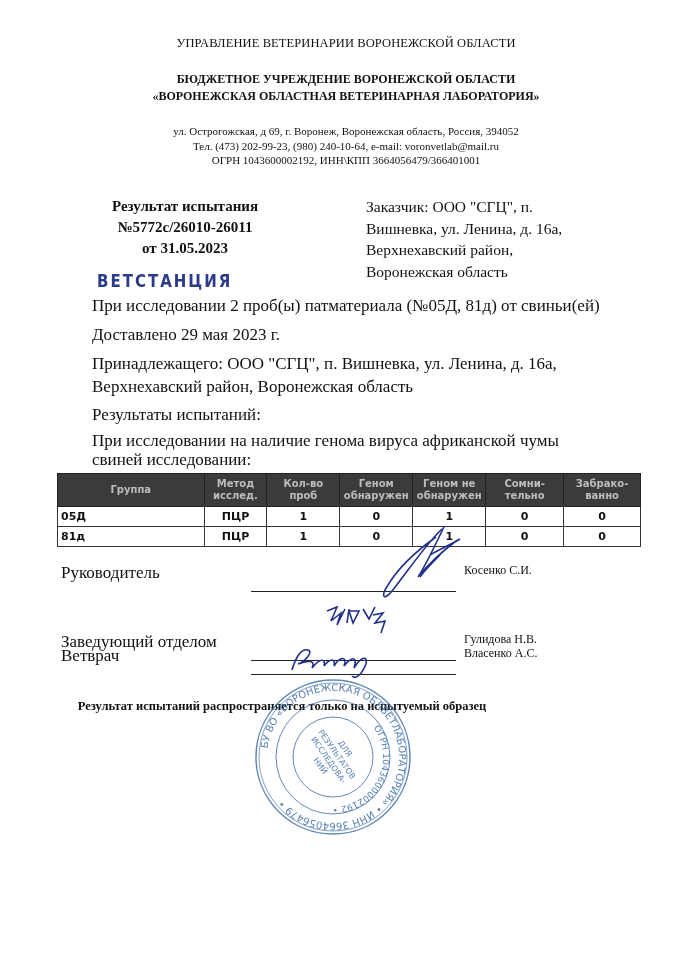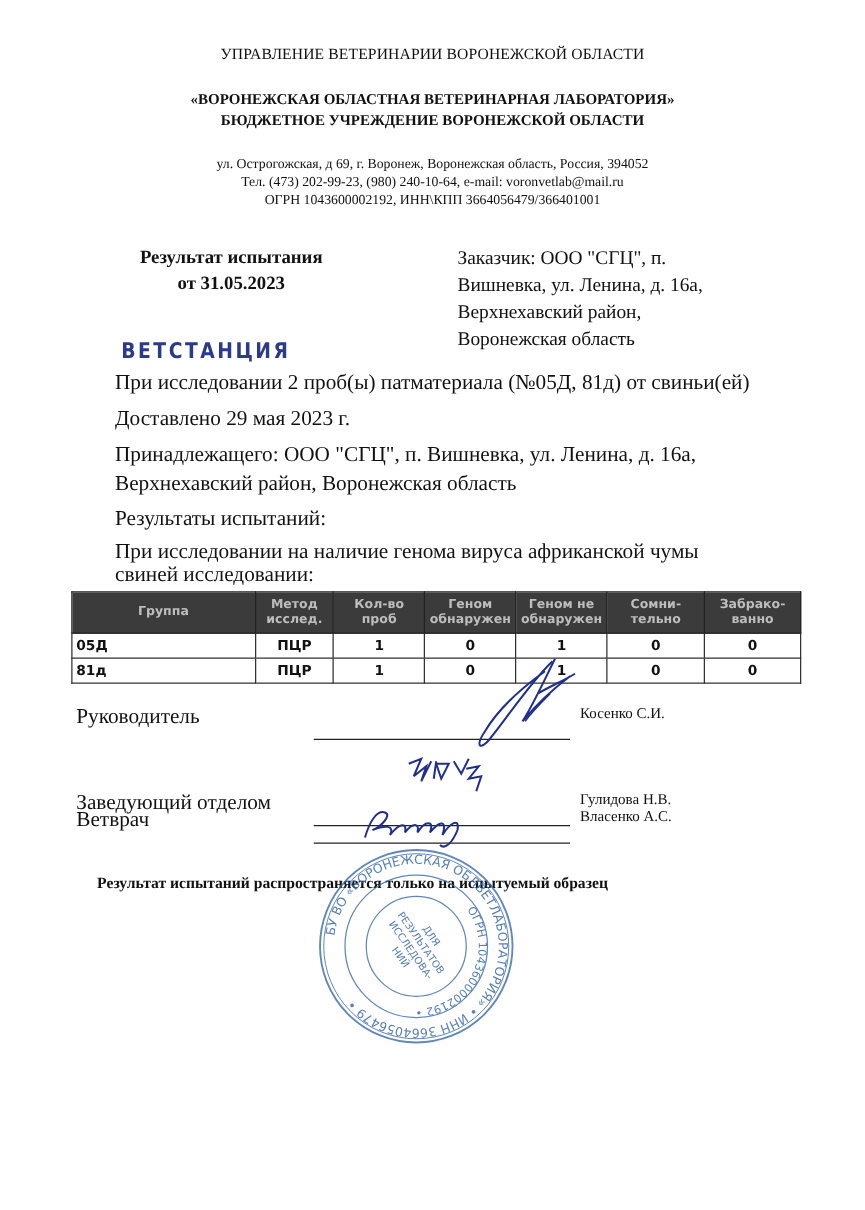--- a/index.html
+++ b/index.html
@@ -27,32 +27,33 @@
   .sig-name { position: absolute; left: 403px; top: 0; font-size: 12px; }
   .note { top: 699px; left: 0; width: 564px; font-size: 12.5px; font-weight: bold; }
   svg.ink { position: absolute; overflow: visible; }
 </style>
 </head>
 <body>
 
 <div class="abs hdr1 center">УПРАВЛЕНИЕ ВЕТЕРИНАРИИ ВОРОНЕЖСКОЙ ОБЛАСТИ</div>
 
 <div class="abs hdr2 center">
+  <div>БЮДЖЕТНОЕ УЧРЕЖДЕНИЕ ВОРОНЕЖСКОЙ ОБЛАСТИ</div>
   <div>«ВОРОНЕЖСКАЯ ОБЛАСТНАЯ ВЕТЕРИНАРНАЯ ЛАБОРАТОРИЯ»</div>
-  <div>БЮДЖЕТНОЕ УЧРЕЖДЕНИЕ ВОРОНЕЖСКОЙ ОБЛАСТИ</div>
 </div>
 
 <div class="abs contacts center">
   <div>ул. Острогожская, д 69, г. Воронеж, Воронежская область, Россия, 394052</div>
   <div>Тел. (473) 202-99-23, (980) 240-10-64, e-mail: voronvetlab@mail.ru</div>
   <div>ОГРН 1043600002192, ИНН\КПП 3664056479/366401001</div>
 </div>
 
 <div class="abs result-block center">
   <div>Результат испытания</div>
+  <div>№5772с/26010-26011</div>
   <div>от 31.05.2023</div>
 </div>
 
 <div class="abs customer">
   <div>Заказчик: ООО "СГЦ", п.</div>
   <div>Вишневка, ул. Ленина, д. 16а,</div>
   <div>Верхнехавский район,</div>
   <div>Воронежская область</div>
 </div>
 

